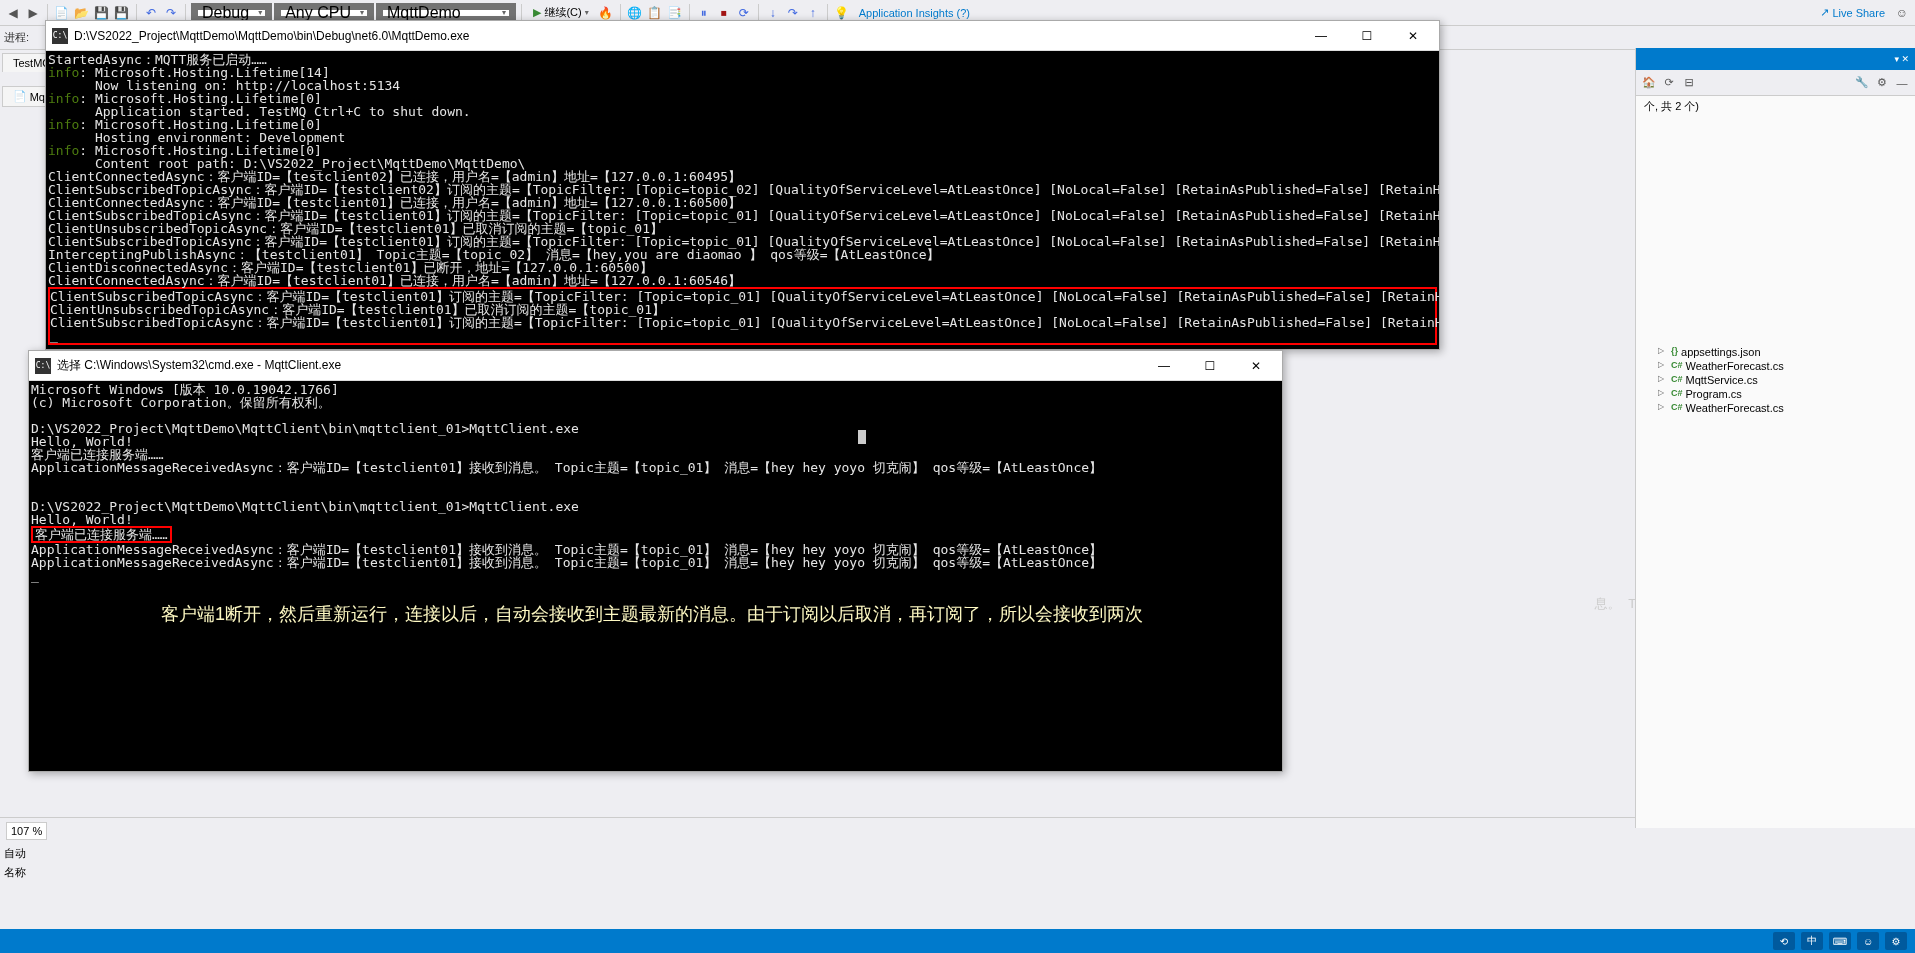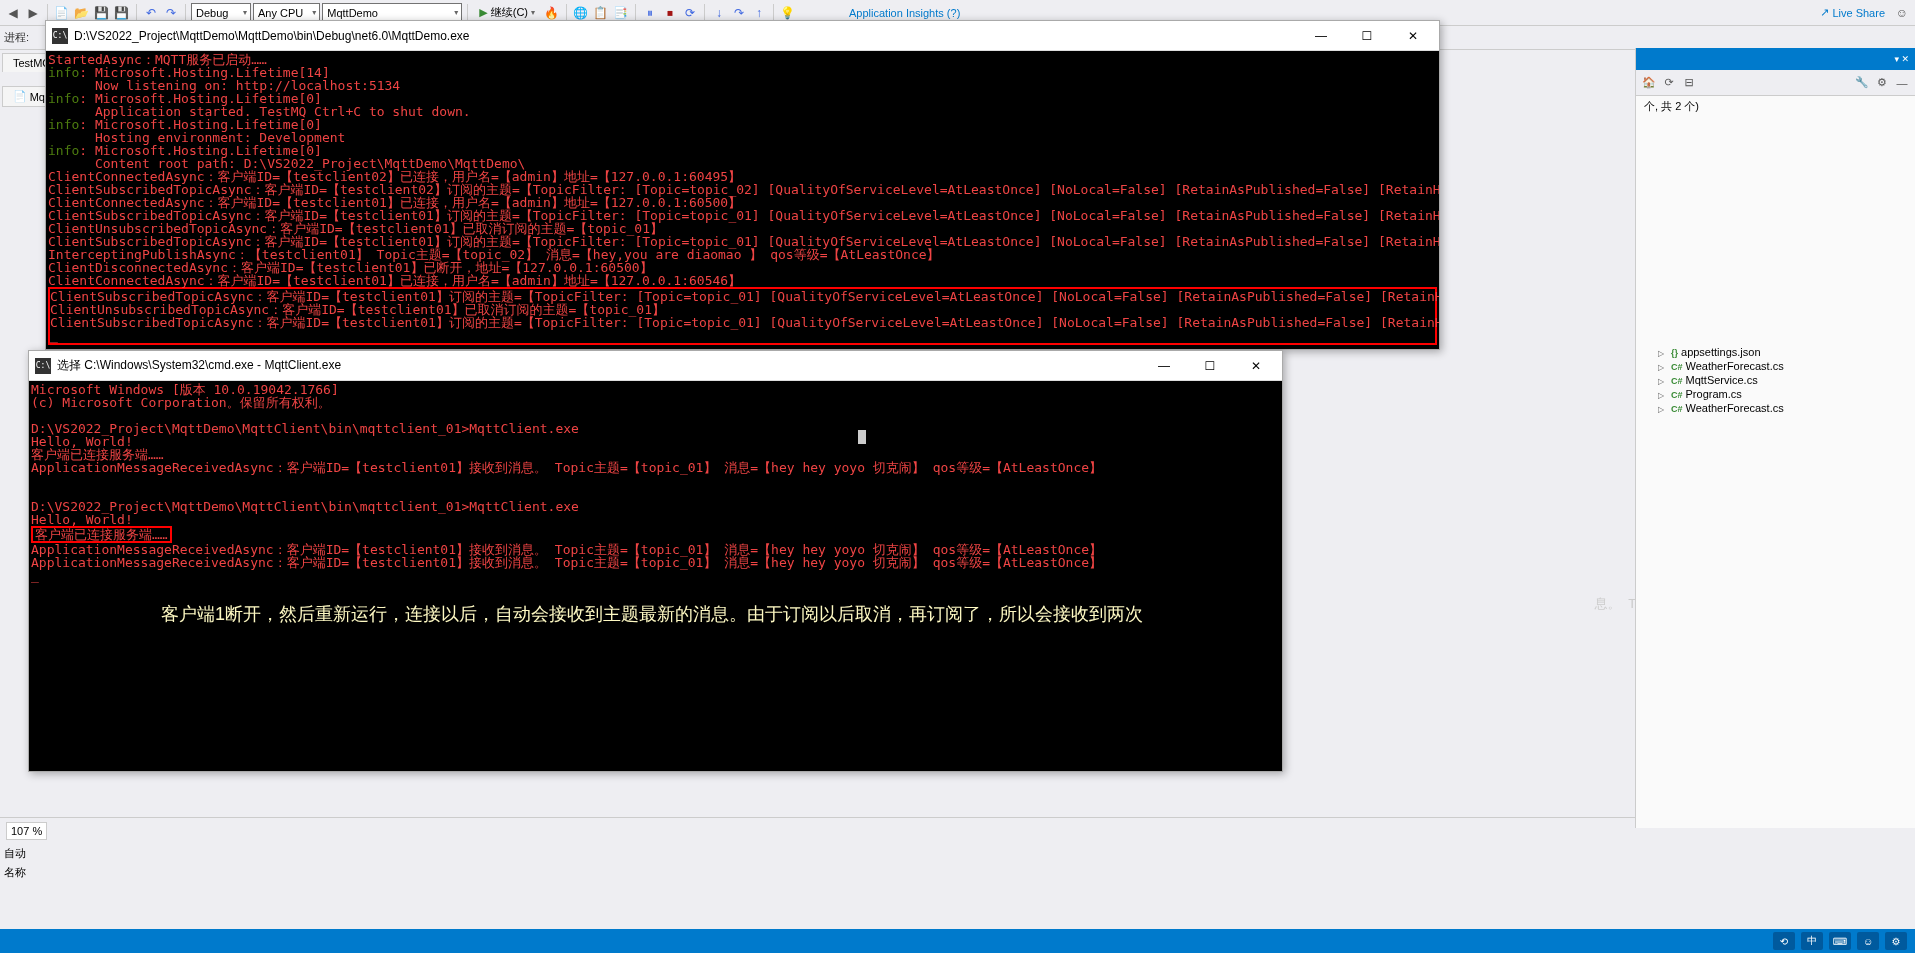--- a/index.html
+++ b/index.html
@@ -28,24 +28,24 @@
       display: inline-flex;
       align-items: center;
       justify-content: center;
       cursor: pointer;
       border-radius: 2px;
       font-size: 12px;
       color: #555;
     }
     .vs-toolbar .dropdown {
       height: 20px;
-      border: 1px solid #737373;
+      border: 7px solid #737373;
       background: white;
       padding: 0 16px 0 4px;
-      font-size: 11px;
+      font-size: 16px;
       display: inline-flex;
       align-items: center;
       min-width: 60px;
       position: relative;
     }
     .vs-toolbar .dropdown::after {
       content: "▾";
       position: absolute;
       right: 3px;
       color: #666;
@@ -67,21 +67,20 @@
     }
     .vs-toolbar .continue-btn .play { color: #388a34; }
     .vs-toolbar .spacer { flex: 1; }
     .vs-toolbar .link-btn {
       color: #007acc;
       cursor: pointer;
       display: inline-flex;
       align-items: center;
       gap: 3px;
       padding: 0 6px;
-      margin-left: 44px;
     }
 
     
     .vs-procbar {
       height: 24px;
       background: #eeeef2;
       display: flex;
       align-items: center;
       padding: 0 4px;
       gap: 4px;
@@ -149,21 +148,21 @@
       cursor: pointer;
       font-size: 11px;
       color: #555;
     }
     .right-panel .sln-tree {
       padding: 2px;
       font-size: 11px;
     }
     .right-panel .sln-tree .node {
       display: flex;
-      align-items: flex-end;
+      align-items: flex-start;
       gap: 3px;
       padding: 1px 0 1px 20px;
       cursor: pointer;
     }
     .right-panel .sln-tree .node .chevron {
       width: 10px;
       font-size: 8px;
       color: #666;
     }
     .right-panel .sln-tree .node .csicon {
@@ -269,21 +268,21 @@
     .console-window .content {
       font-family: "Consolas", "NSimSun", monospace;
       font-size: 13px;
       line-height: 13px;
       color: #ccc;
       padding: 2px;
       white-space: pre;
       overflow: hidden;
     }
     .console-window .content .info { color: #4d7c0f; }
-    .console-window .content .white { color: #ef4444; text-align: center; }
+    .console-window .content .white { color: #e5e5e5; text-align: center; }
     .redbox {
       border: 2px solid #ff0000;
       padding: 1px 0;
       display: block;
     }
 
     
     .console-window.second {
       left: 28px;
       top: 350px;

